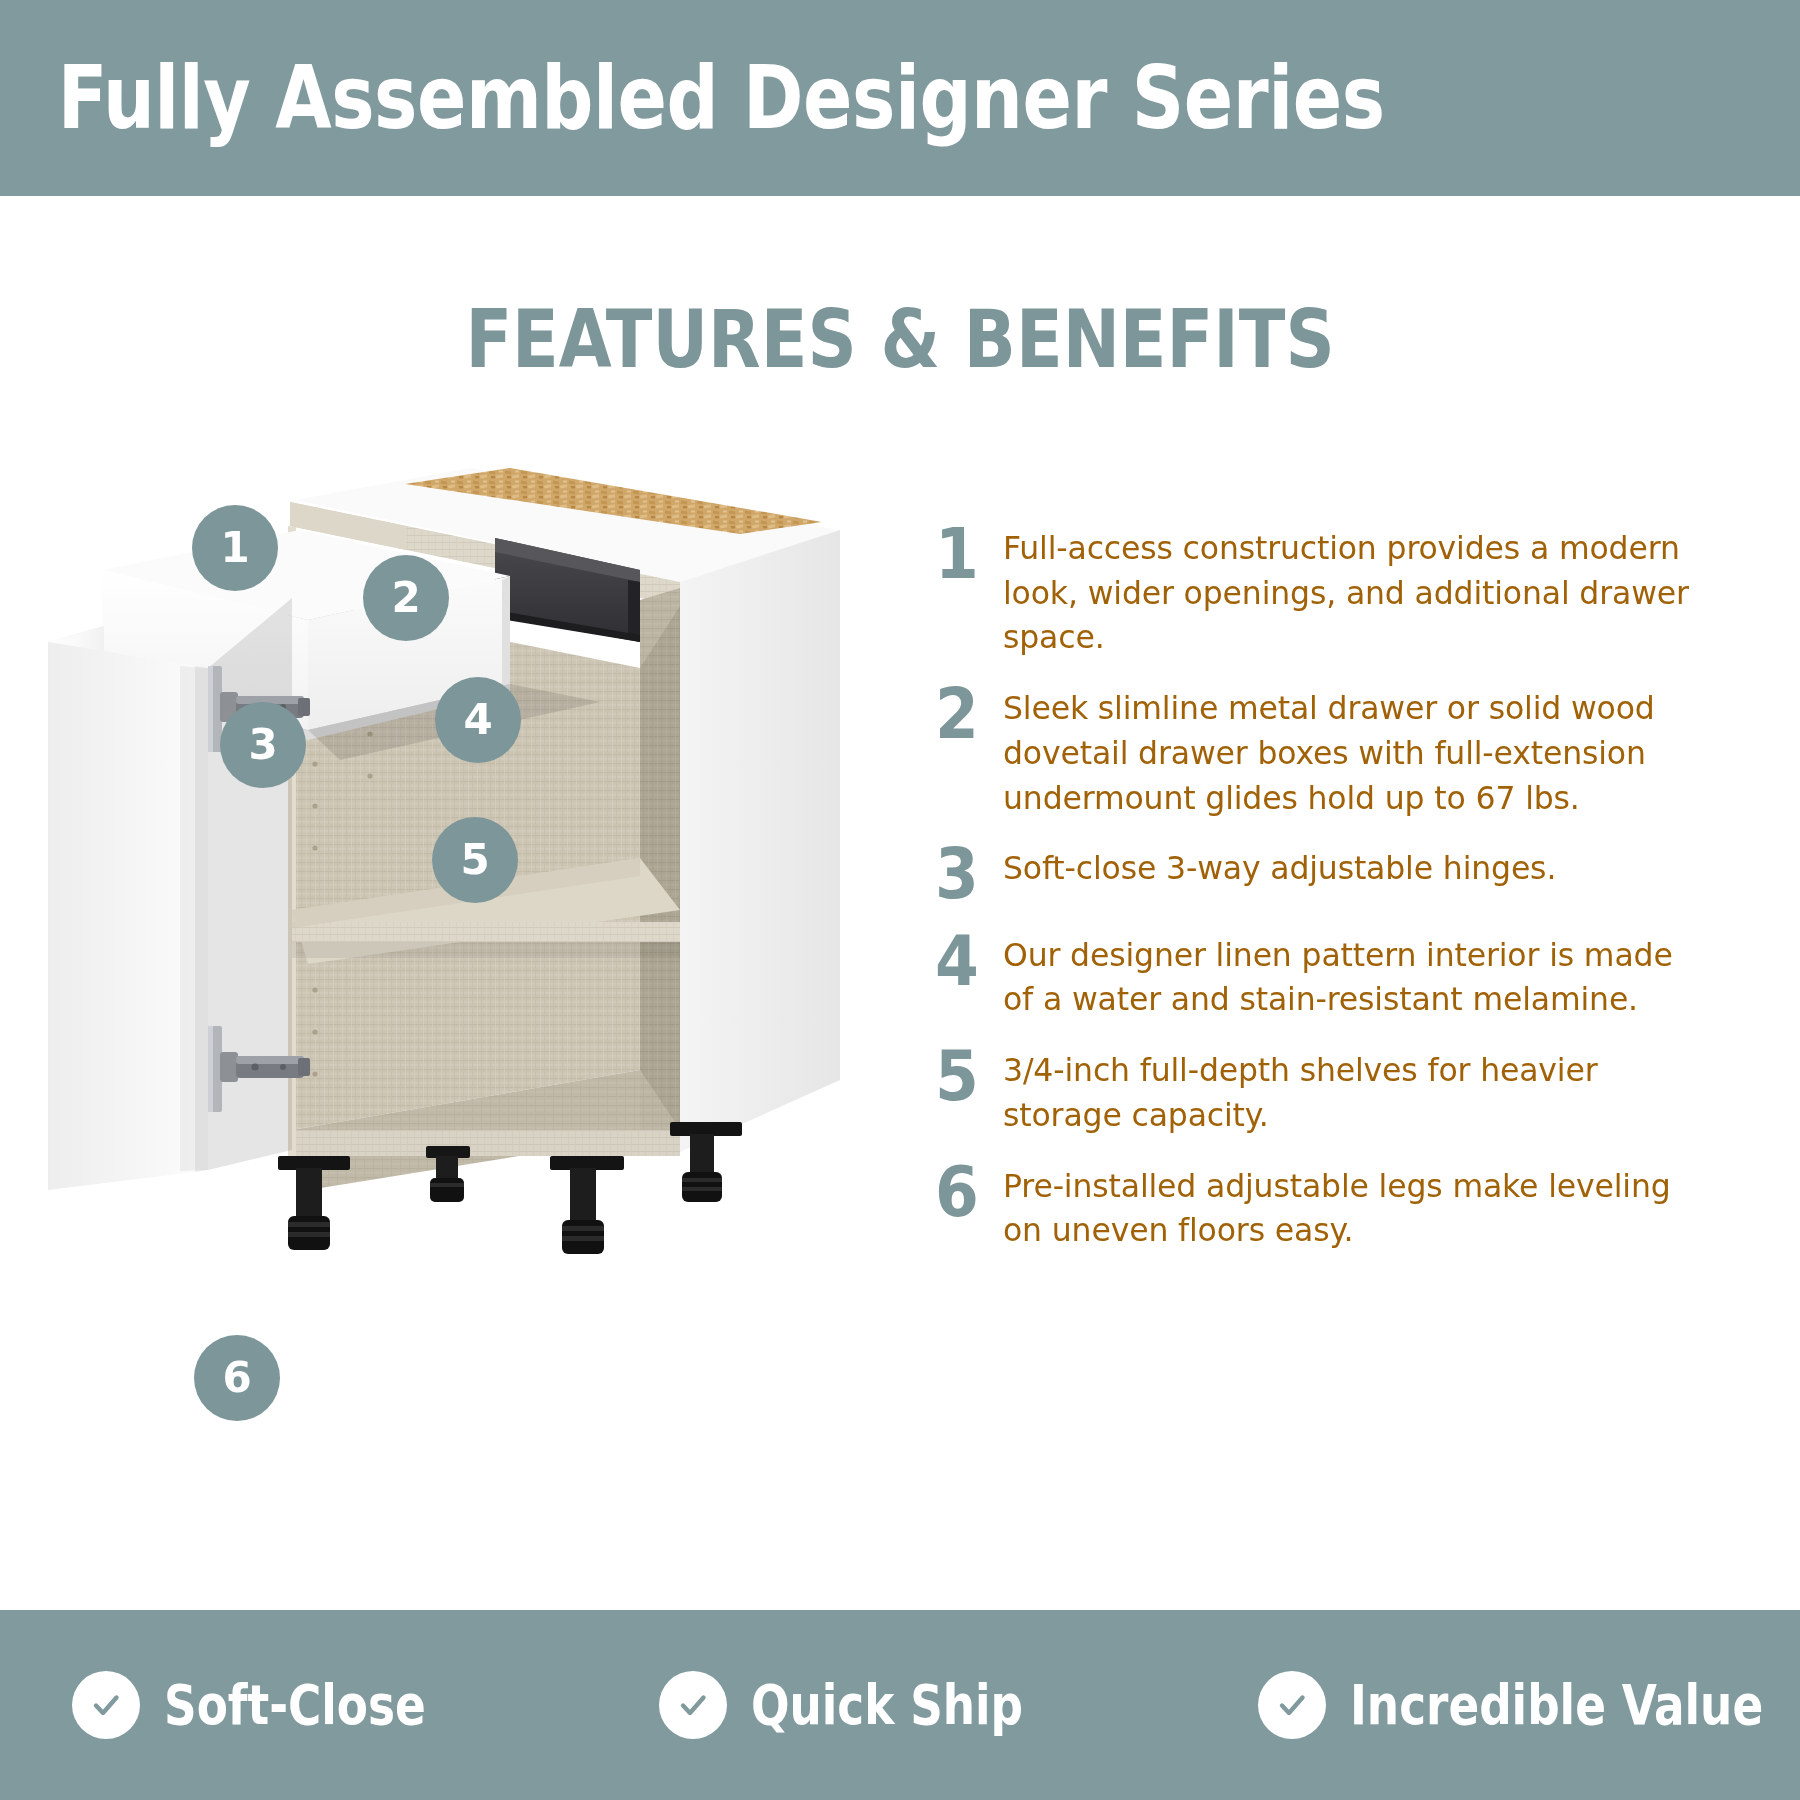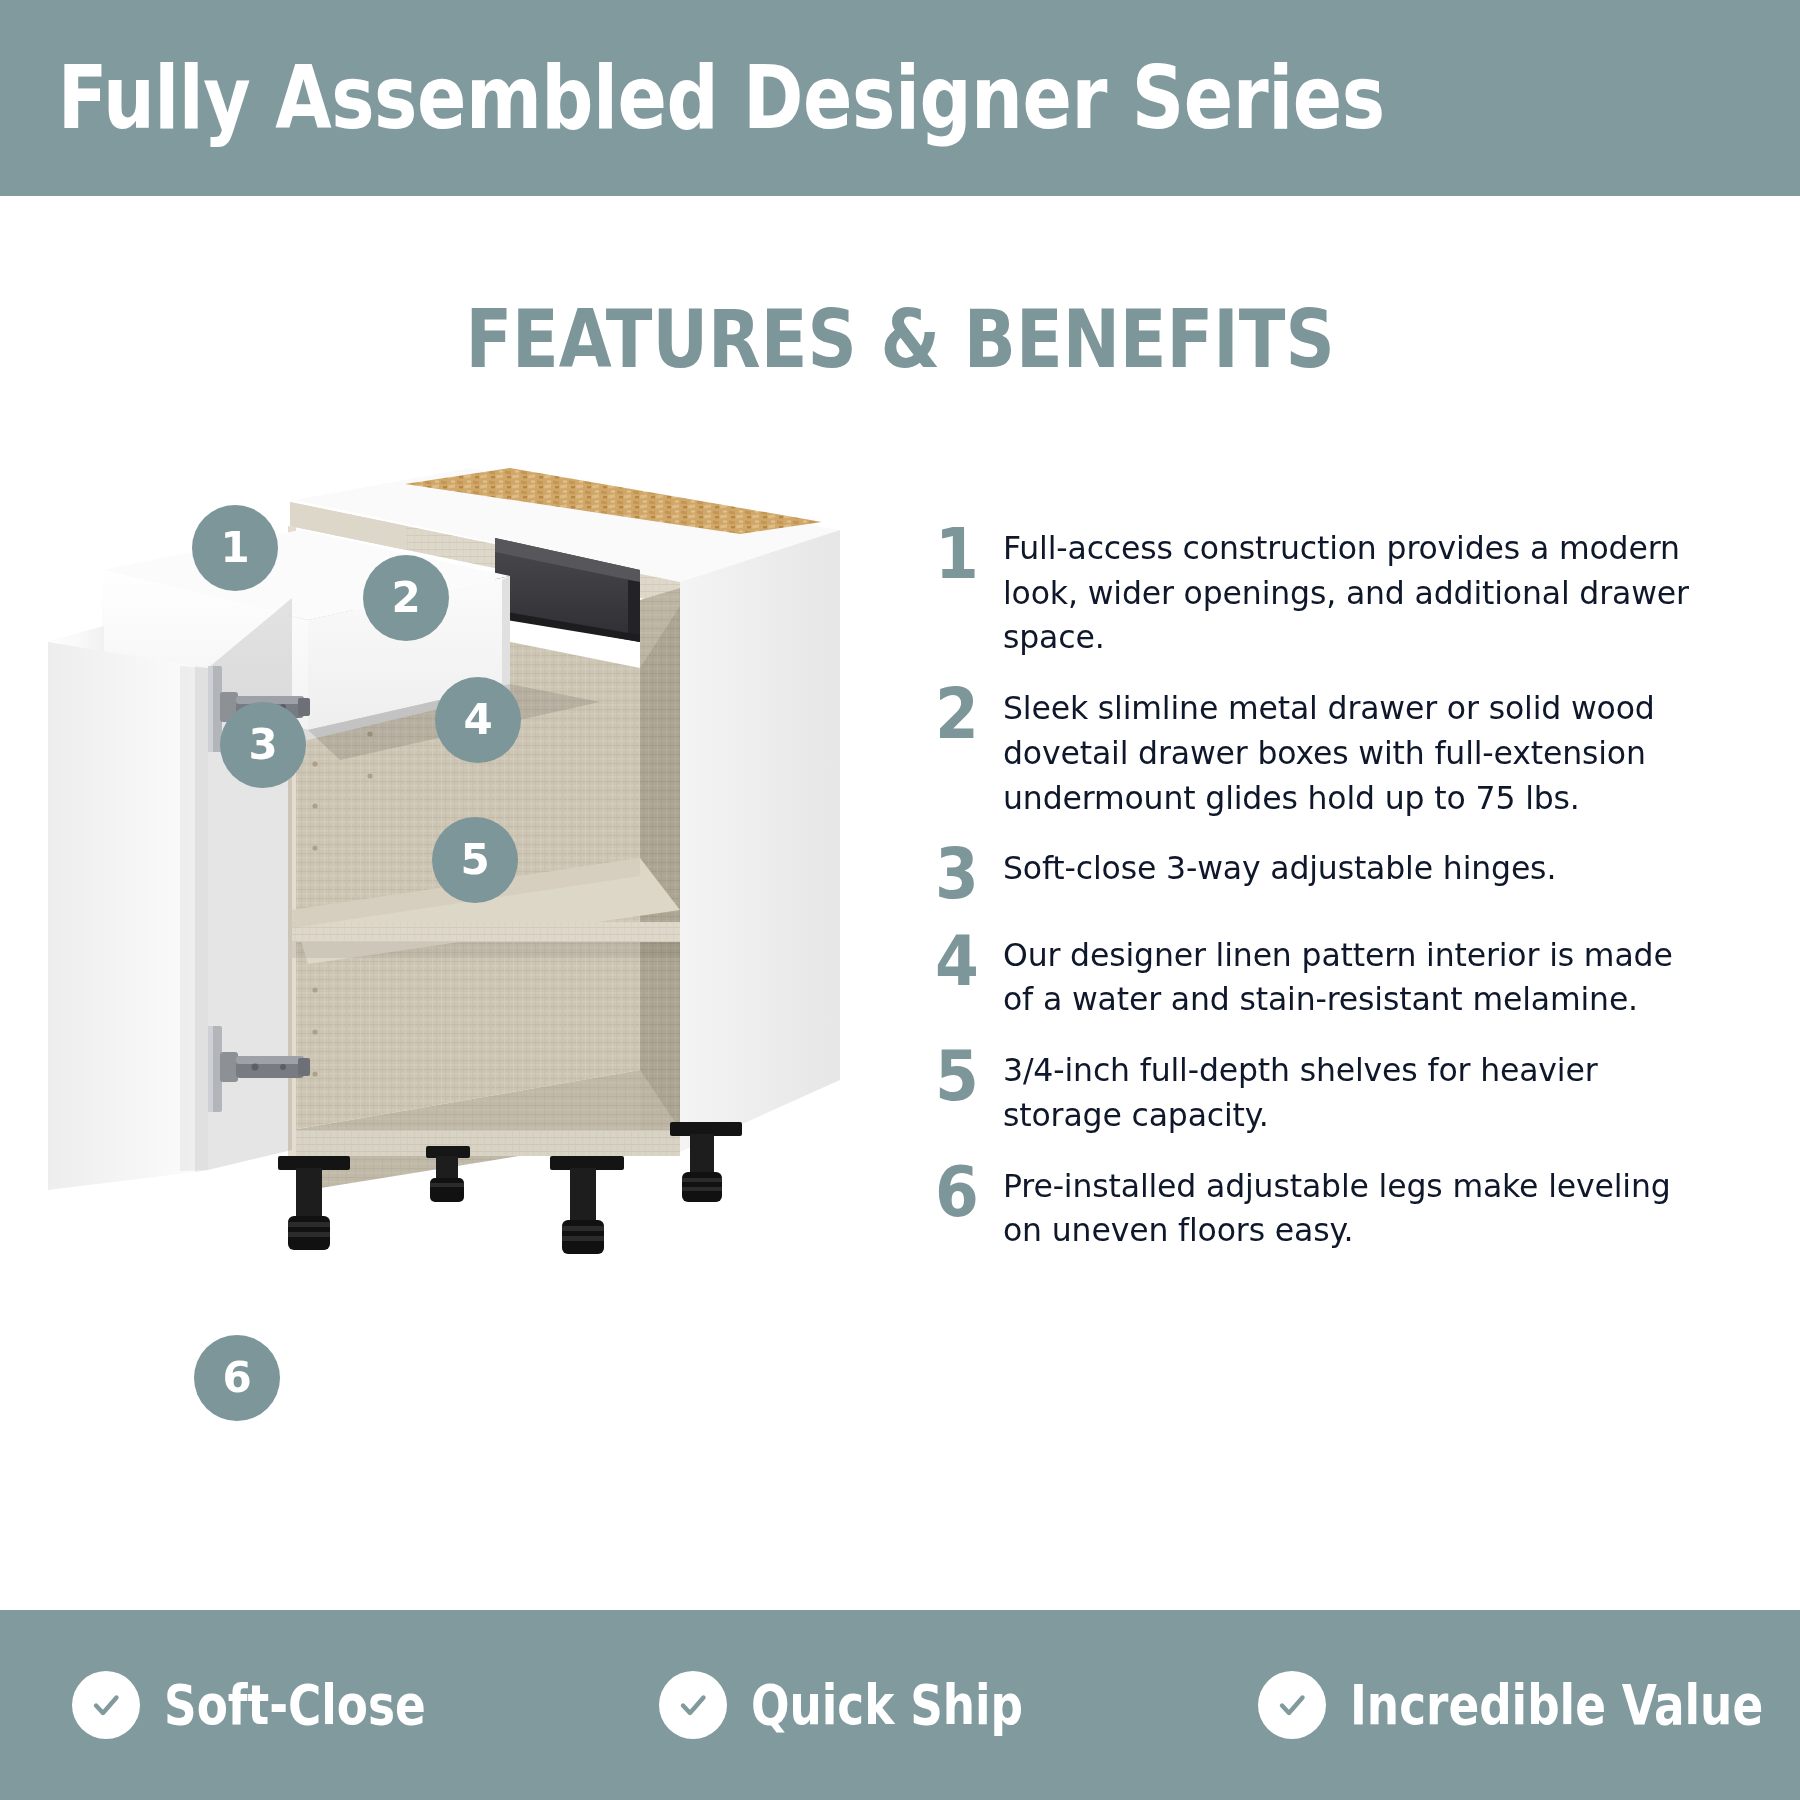--- a/index.html
+++ b/index.html
@@ -54,21 +54,21 @@
     flex:0 0 68px;
     color:#7d9699;
     font-family:"Liberation Sans Narrow","DejaVu Sans Condensed","Liberation Sans", sans-serif;
     font-weight:700;
     font-size:70px;
     line-height:0.92;
     text-align:left;
   }
   .feature-text{
     flex:1 1 auto;
-    color:#0f172a;
+    color:#a16207;
     font-size:31.5px;
     line-height:1.42;
     font-family:"DejaVu Sans","Liberation Sans", sans-serif;
     letter-spacing:-0.15px;
     padding-top:4px;
   }
 
   
   .cabinet-stage{
     position:absolute; left:40px; top:430px;
@@ -343,21 +343,21 @@
 
 <div class="features">
 
   <div class="feature-row">
     <div class="feature-num">1</div>
     <div class="feature-text">Full-access construction provides a modern look, wider openings, and additional drawer space.</div>
   </div>
 
   <div class="feature-row">
     <div class="feature-num">2</div>
-    <div class="feature-text">Sleek slimline metal drawer or solid wood dovetail drawer boxes with full-extension undermount glides hold up to 75 lbs.</div>
+    <div class="feature-text">Sleek slimline metal drawer or solid wood dovetail drawer boxes with full-extension undermount glides hold up to 67 lbs.</div>
   </div>
 
   <div class="feature-row">
     <div class="feature-num">3</div>
     <div class="feature-text">Soft-close 3-way adjustable hinges.</div>
   </div>
 
   <div class="feature-row">
     <div class="feature-num">4</div>
     <div class="feature-text">Our designer linen pattern interior is made of a water and stain-resistant melamine.</div>

